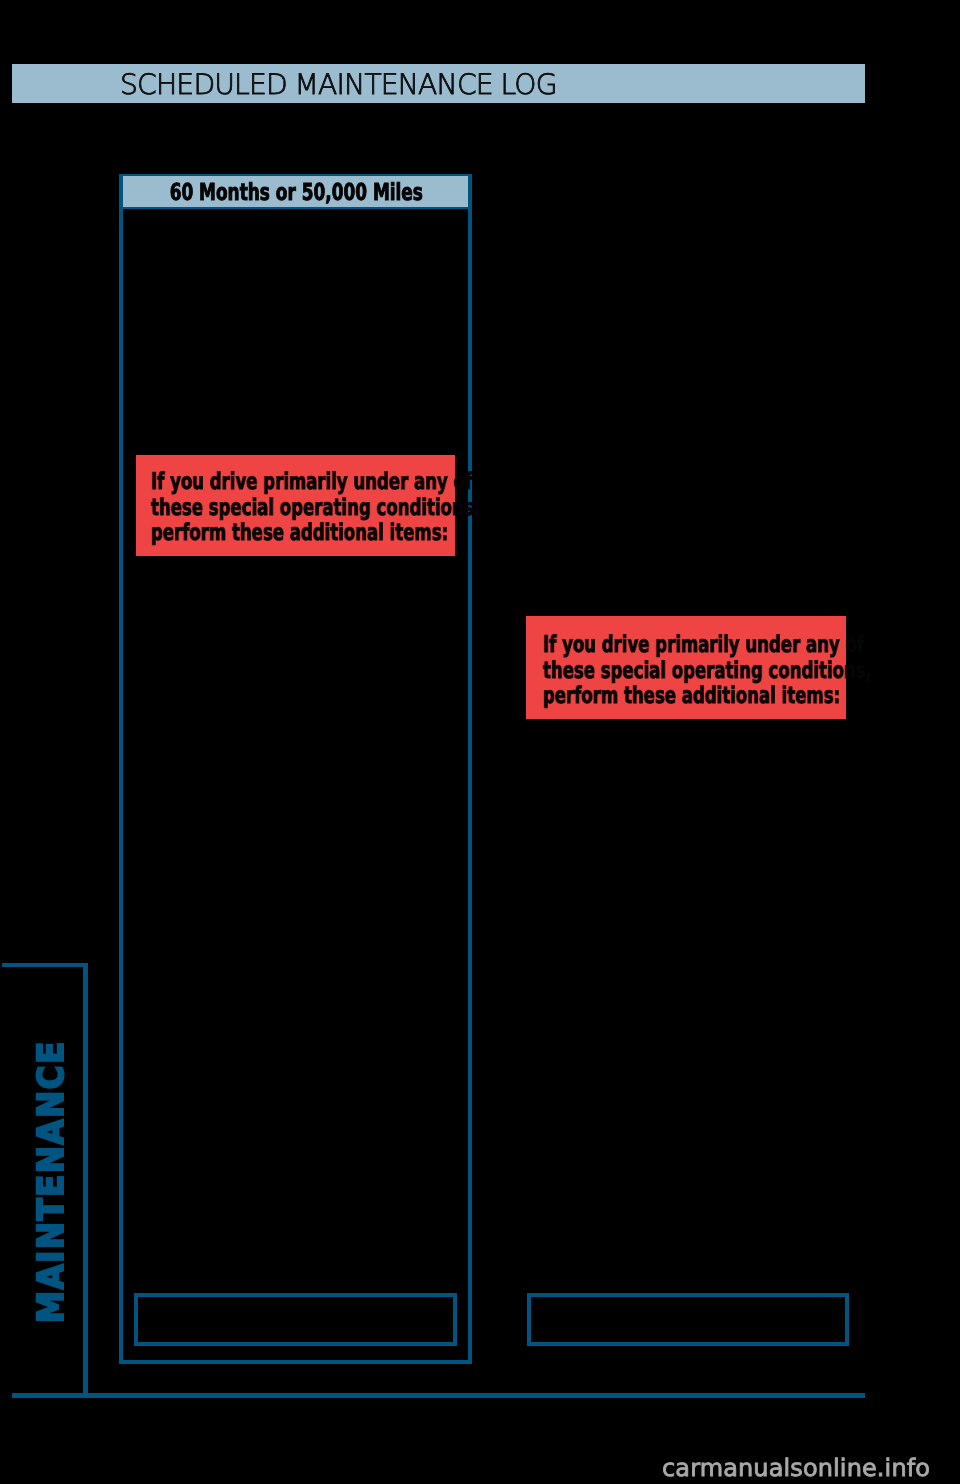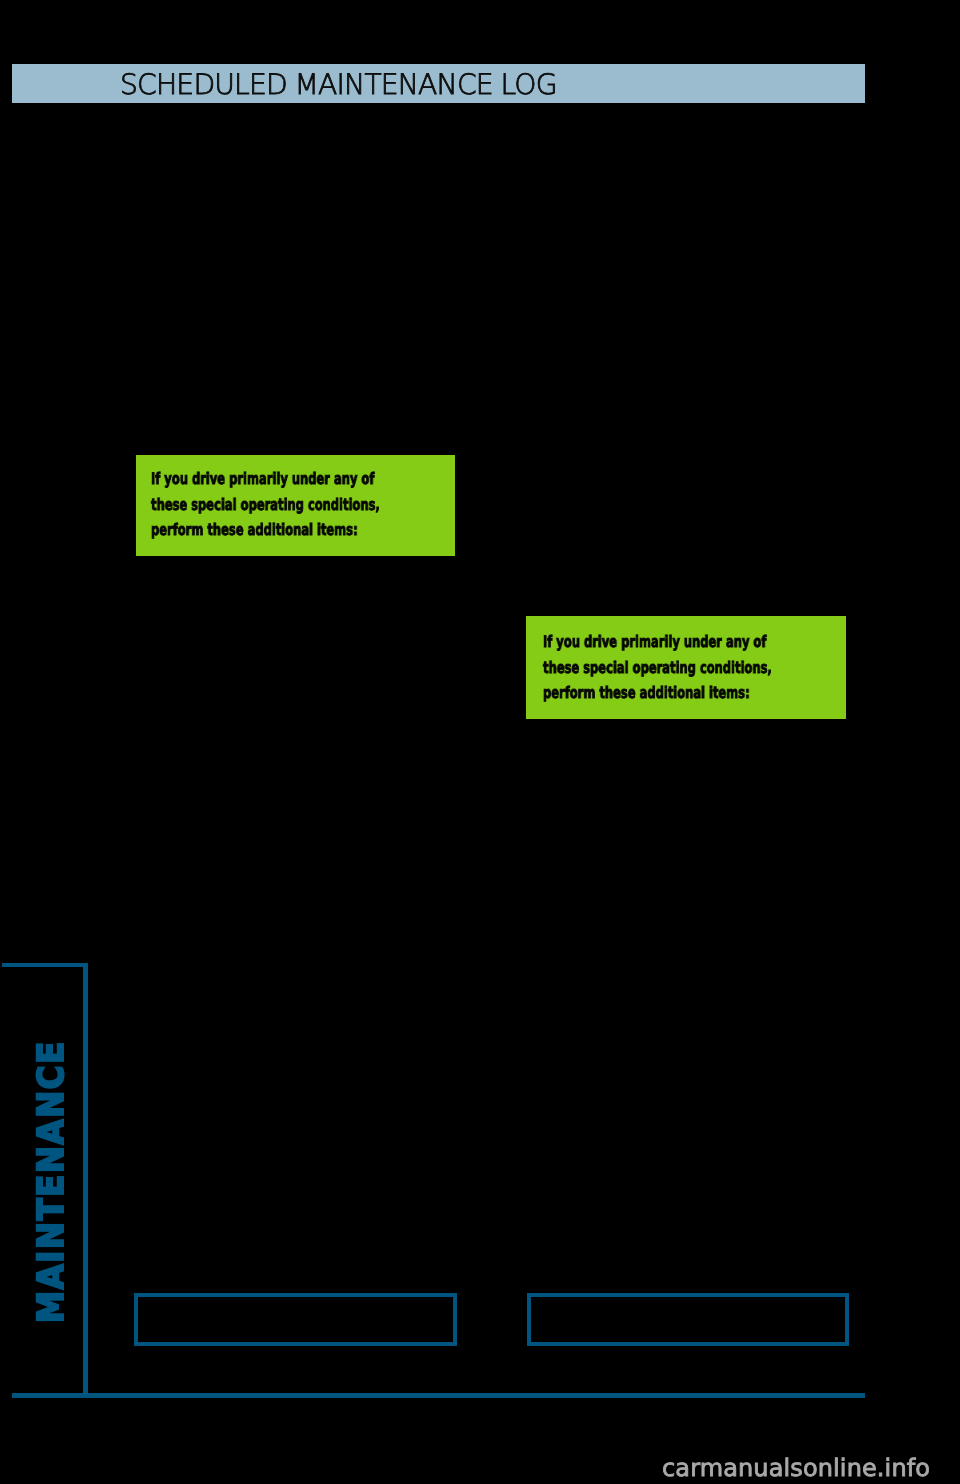--- a/index.html
+++ b/index.html
@@ -27,23 +27,23 @@
   .col-left{left:107px;width:352.5px;}
   .col-right{left:500.5px;width:352.5px;}
   .col-head{position:absolute;left:0;top:0;right:0;height:33px;background:#9abcce;
             border-bottom:2.3px solid #005580;box-sizing:border-box;
             text-align:center;font-weight:bold;font-size:23.3px;color:#000;
             line-height:33.2px;text-indent:0.6px;font-family:"DejaVu Sans Condensed","DejaVu Sans",sans-serif;}
   .col-head span{display:inline-block;transform:scaleX(0.808);transform-origin:center;
                   -webkit-text-stroke:0.9px #000;paint-order:stroke fill;}
 
   
-  .callout{position:absolute;background:#84cc16;color:#060606;
+  .callout{position:absolute;background:#ef4444;color:#060606;
            font-family:"DejaVu Sans Condensed","DejaVu Sans",sans-serif;
-           font-weight:bold;font-size:16px;}
+           font-weight:bold;font-size:23px;}
   .callout .ln{position:absolute;left:15.5px;white-space:nowrap;
                transform-origin:left top;transform:scaleX(0.80);display:block;
                -webkit-text-stroke:0.85px #060606;paint-order:stroke fill;}
 
   
   .subbox{position:absolute;box-sizing:border-box;border:4px solid #005580;}
 
   
   .tab{position:absolute;left:-10px;top:962.9px;width:86px;height:433px;
        box-sizing:border-box;border-top:4.6px solid #005580;border-right:5.3px solid #005580;}
@@ -61,20 +61,23 @@
              font-family:"DejaVu Sans",sans-serif;white-space:nowrap;}
 </style>
 </head>
 <body>
 
 <div class="page">
 
   <div class="title-bar"></div>
   <div class="title-text gs">SCHEDULED MAINTENANCE LOG</div>
 
+  <div class="column col-left">
+    <div class="col-head gs"><span>60 Months or 50,000 Miles</span></div>
+  </div>
 
 
   <div class="callout" style="left:123.8px;top:454.8px;width:319.3px;height:101px;">
     <span class="ln gs" style="top:14.3px;">If you drive primarily under any of</span>
     <span class="ln gs" style="top:39.9px;">these special operating conditions,</span>
     <span class="ln gs" style="top:65.4px;">perform these additional items:</span>
   </div>
 
   <div class="callout" style="left:514.0px;top:616.0px;width:319.8px;height:103px;">
     <span class="ln gs" style="top:16.0px;left:16.7px;">If you drive primarily under any of</span>

